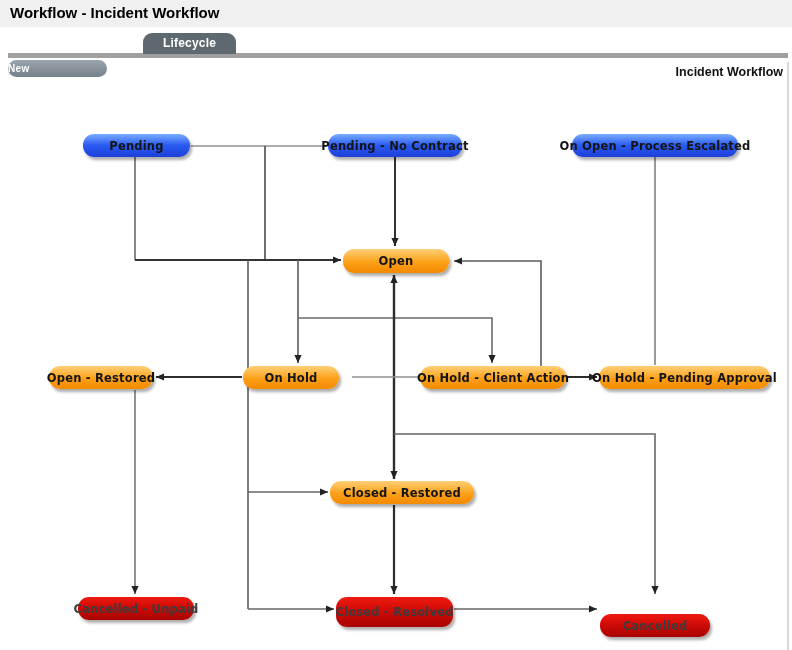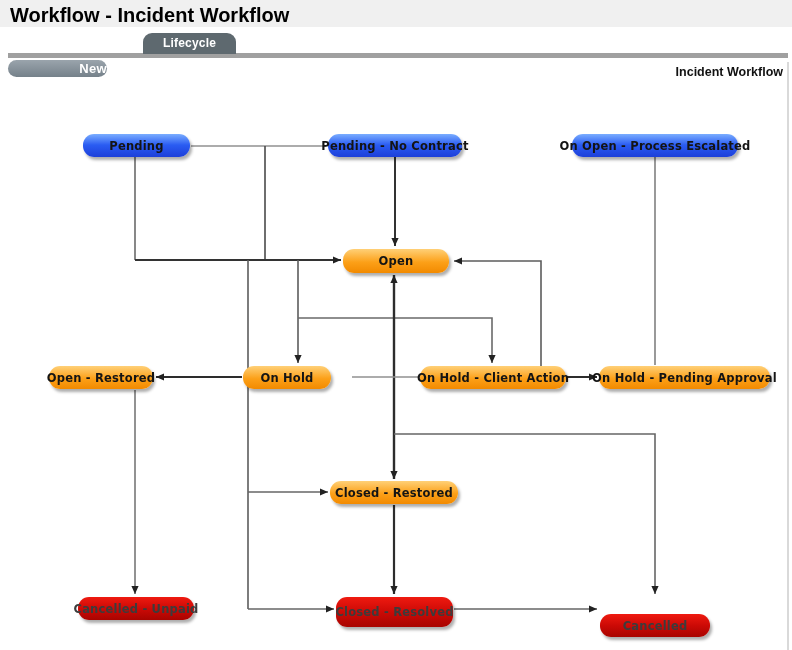--- a/index.html
+++ b/index.html
@@ -1,30 +1,30 @@
 <!DOCTYPE html>
 <html><head>
 <meta charset="utf-8">
 <style>
   html,body{margin:0;padding:0;background:#fff;}
   #page{position:relative;width:792px;height:650px;background:#ffffff;overflow:hidden;
         font-family:"Liberation Sans",sans-serif;}
   
   .titlebar{position:absolute;left:0;top:0;width:792px;height:27px;background:#f0f0f0;}
-  .titlebar .title{position:absolute;left:10px;top:4px;font-size:20px;font-weight:bold;color:#000;}
+  .titlebar .title{position:absolute;left:10px;top:4px;font-size:15px;font-weight:bold;color:#000;}
   
   .tab{position:absolute;top:33px;height:21px;border-radius:9px 9px 0 0;color:#fff;
        font-size:12px;font-weight:bold;text-align:center;line-height:21px;letter-spacing:.2px;z-index:3;cursor:pointer;}
   .tab.active{left:30px;width:107px;background:#8d99a2;}
   .tab.inactive{left:143px;width:93px;background:#5e696f;}
   .tabbar{position:absolute;left:8px;top:53px;width:780px;height:5px;background:#a0a0a0;z-index:2;}
   
   .newbtn{position:absolute;left:8px;top:60px;width:99px;height:17px;border-radius:9px;
-          background:linear-gradient(180deg,#9aa4ac,#75818a);color:#fff;font-size:13px;
-          font-weight:bold;text-align:right;line-height:17px;letter-spacing:.3px;cursor:pointer;z-index:3;}
+          background:linear-gradient(180deg,#9aa4ac,#75818a);color:#fff;font-size:10px;
+          font-weight:bold;text-align:left;line-height:17px;letter-spacing:.3px;cursor:pointer;z-index:3;}
   
   .caption{position:absolute;right:9px;top:65px;font-size:12.5px;font-weight:bold;color:#111;}
   
   #edges{position:absolute;left:0;top:0;width:792px;height:650px;z-index:1;}
   .node{position:absolute;z-index:4;border-radius:11px;text-align:center;
         font-family:"DejaVu Sans",sans-serif;font-size:11.5px;font-weight:bold;color:#141414;
         white-space:nowrap;display:flex;align-items:center;justify-content:center;
         box-shadow:2px 3px 3px rgba(0,0,0,.32);letter-spacing:.2px;cursor:pointer;}
   .node.blue{background:linear-gradient(180deg,#7aadff 0%,#2a5cf2 48%,#1d3fd9 100%);}
   .node.orange{background:linear-gradient(180deg,#ffd077 0%,#fca018 55%,#f28a00 100%);}
@@ -81,21 +81,21 @@
       <polyline points="454,609 597,609" fill="none" stroke="#666666" stroke-width="1.6"></polyline>
       <polygon points="597,609 589,612.6 589,605.4" fill="#222"></polygon>
       <polyline points="788,62 788,650" fill="none" stroke="#cccccc" stroke-width="1.5"></polyline>
     </svg>
   <div id="nodes">
       <div class="node blue" style="left: 83px; top: 134px; width: 107px; height: 23px;">Pending</div>
       <div class="node blue" style="left: 328px; top: 134px; width: 134px; height: 23px;">Pending - No Contract</div>
       <div class="node blue" style="left: 572px; top: 134px; width: 166px; height: 23px;">On Open - Process Escalated</div>
       <div class="node orange" style="left: 343px; top: 249px; width: 106px; height: 24px;">Open</div>
       <div class="node orange" style="left: 49px; top: 366px; width: 104px; height: 23px;">Open - Restored</div>
-      <div class="node orange" style="left: 243px; top: 366px; width: 88px; height: 23px;">On Hold</div>
+      <div class="node orange" style="left: 243px; top: 366px; width: 96px; height: 23px;">On Hold</div>
       <div class="node orange" style="left: 420px; top: 366px; width: 146px; height: 23px;">On Hold - Client Action</div>
       <div class="node orange" style="left: 599px; top: 366px; width: 171px; height: 23px;">On Hold - Pending Approval</div>
-      <div class="node orange" style="left: 330px; top: 481px; width: 128px; height: 23px;">Closed - Restored</div>
+      <div class="node orange" style="left: 330px; top: 481px; width: 144px; height: 23px;">Closed - Restored</div>
       <div class="node red" style="left: 78px; top: 597px; width: 116px; height: 23px;">Cancelled - Unpaid</div>
       <div class="node red" style="left: 336px; top: 597px; width: 117px; height: 30px;">Closed - Resolved</div>
       <div class="node red" style="left: 600px; top: 614px; width: 110px; height: 23px;">Cancelled</div>
     </div>
 </div>
 
 </body></html>

